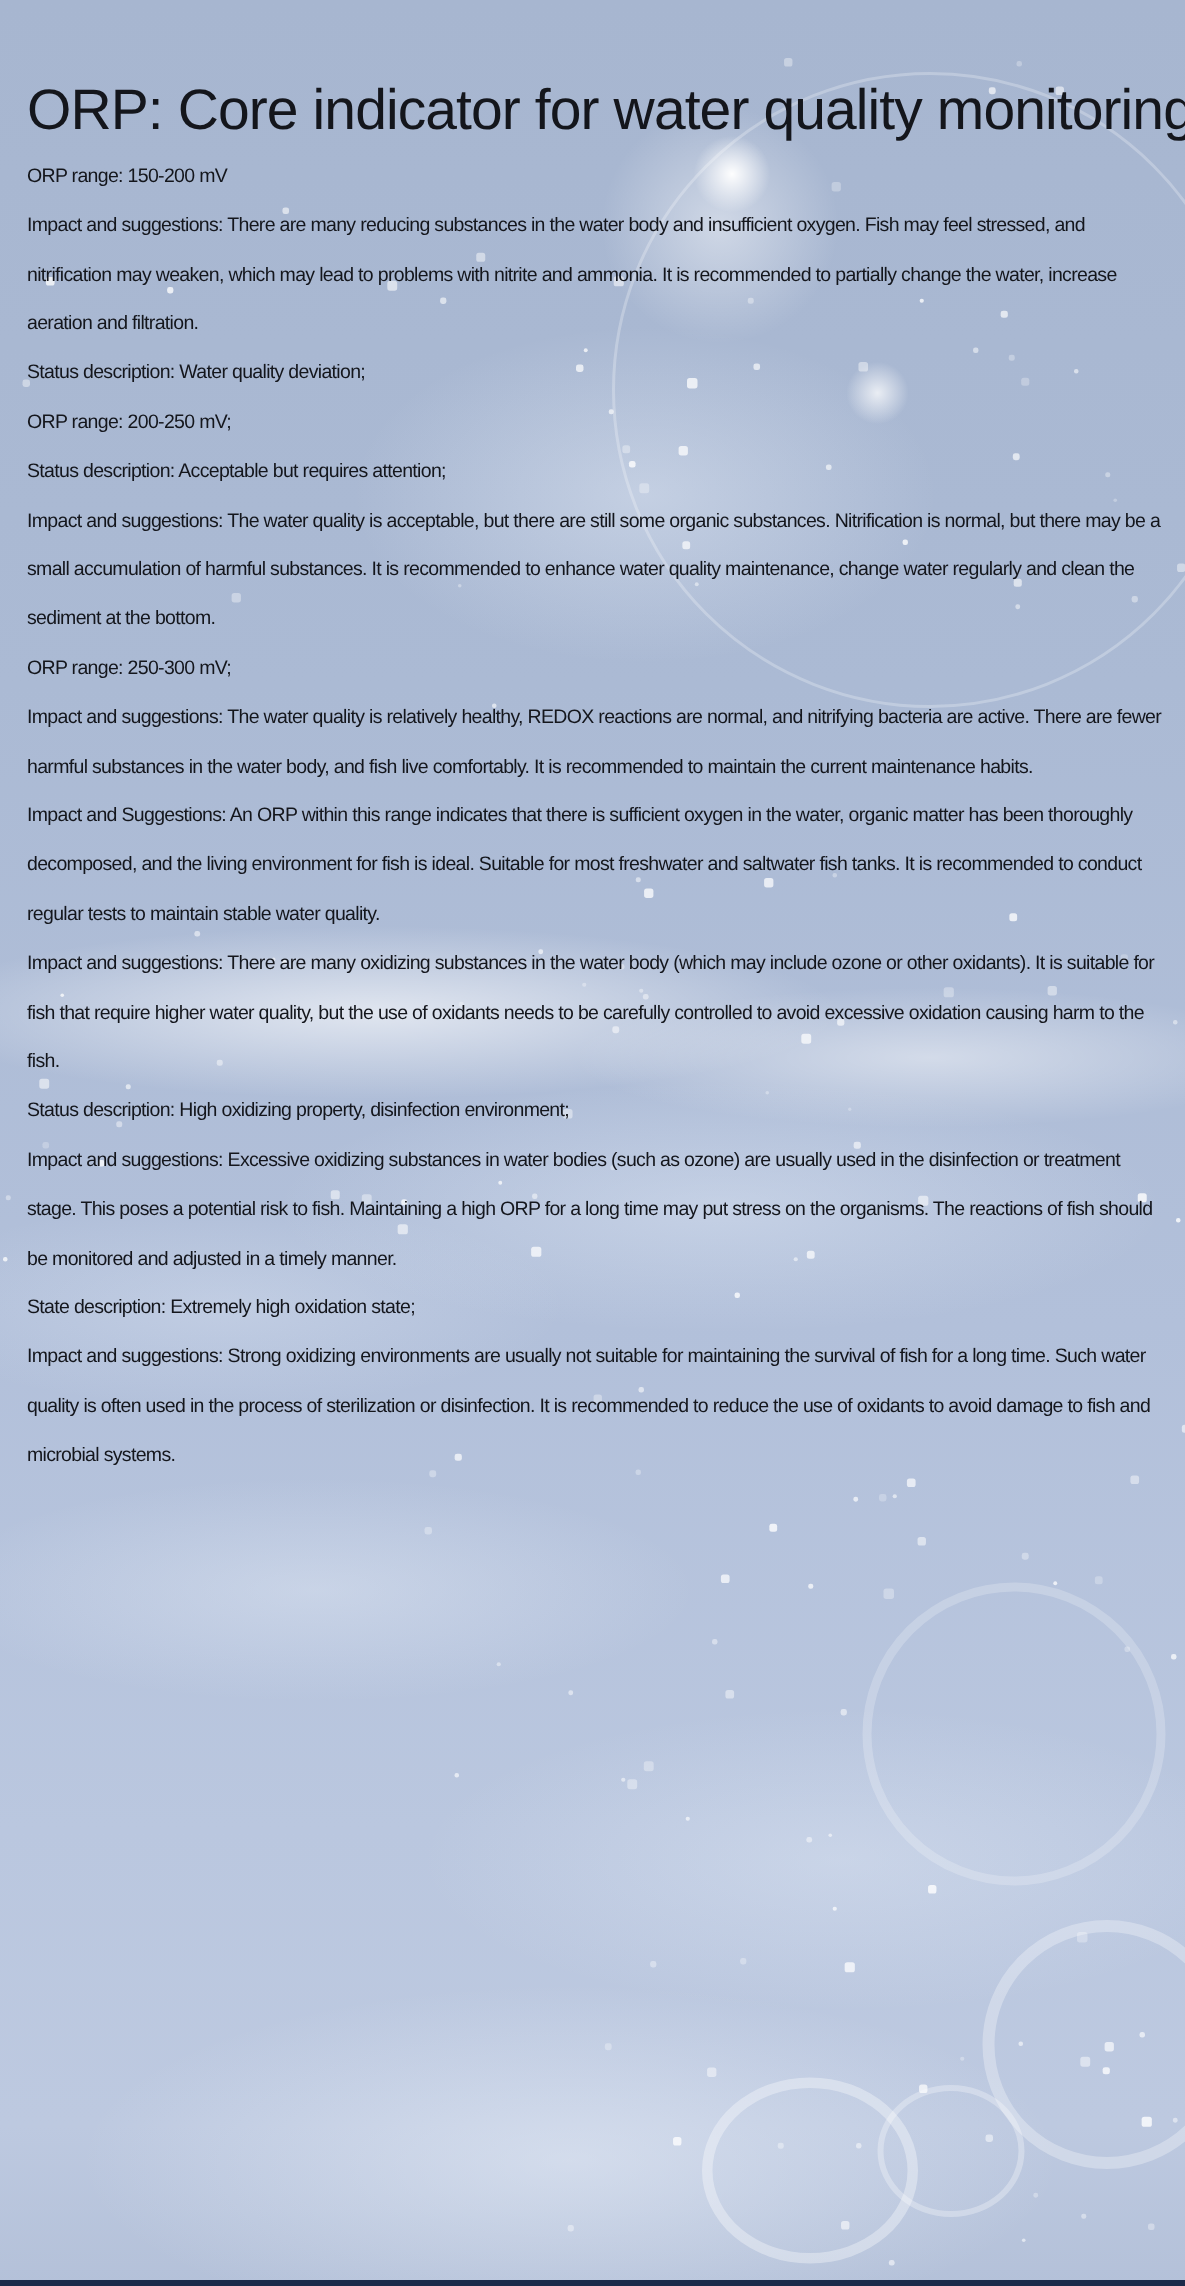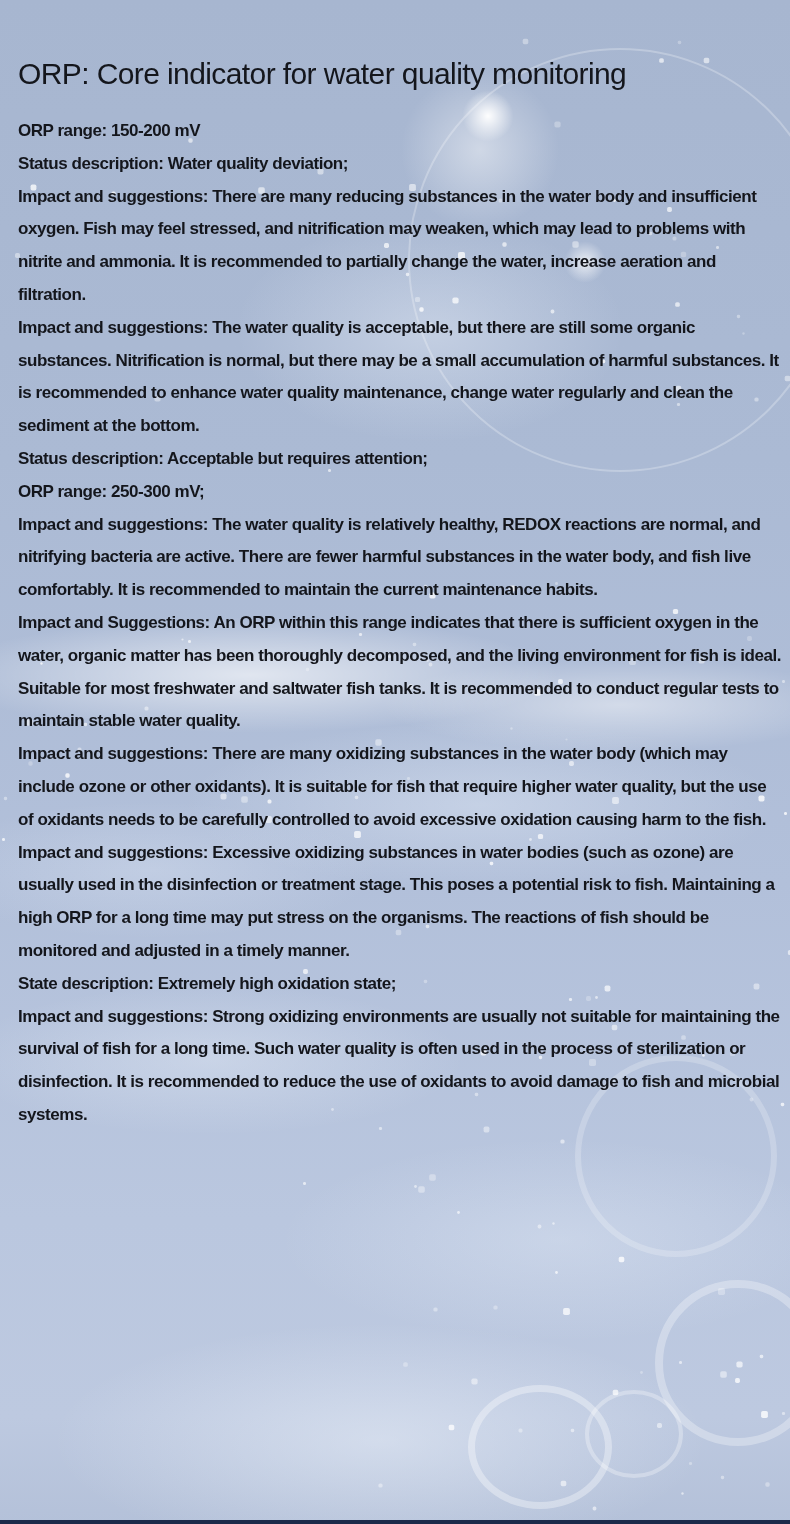--- a/index.html
+++ b/index.html
@@ -41,30 +41,30 @@
   }
   .dotlayer{position:absolute;top:0;left:0;width:1px;height:1px;border-radius:50%;background:transparent;pointer-events:none;}
   .bottom-edge{
     position:absolute;left:0;bottom:0;width:790px;height:4px;
   }
   .content{
     position:absolute;top:0;left:18px;width:764px;
     color:var(--text-color,#14161c);
   }
   h1.title{
-    margin:52px 0 19px 0;
-    font-size:30px;line-height:44px;font-weight:500;
+    margin:52px 0 5px 0;
+    font-size:38px;line-height:44px;font-weight:500;
     letter-spacing:-0.6px;
     white-space:nowrap;
   }
   .section p{
     margin:0;
-    font-size:17px;line-height:32.8px;
+    font-size:13px;line-height:32.8px;
     letter-spacing:-0.45px;
-    font-weight:700;
+    font-weight:400;
   }
 </style>
 </head>
 <body style="--text-color: #14161c; background: rgb(170, 185, 211);">
 
 <div class="page">
   <div class="bg"></div>
 
   <div class="ring" style="left:408px;top:48px;width:420px;height:420px;border-color:rgba(255,255,255,0.26);"></div>
   <div class="ring" style="left:575px;top:1055px;width:190px;height:190px;border-width:6px;border-color:rgba(255,255,255,0.22);"></div>
@@ -74,38 +74,40 @@
 
   <div class="dotlayer" id="bubble-dots" style="box-shadow: rgba(255, 255, 255, 0.37) 525px 41px 0px 2.3px, rgba(255, 255, 255, 0.29) 557px 124px 0px 2.6px, rgba(255, 255, 255, 0.44) 787px 378px 0px 2.3px, rgba(255, 255, 255, 0.79) 421px 309px 0px 1.7px, rgba(255, 255, 255, 0.5) 650px 233px 0px 1.3px, rgba(255, 255, 255, 0.48) 678px 404px 0px 1.1px, rgba(255, 255, 255, 0.4) 756px 399px 0px 1.6px, rgba(255, 255, 255, 0.67) 669px 209px 0px 1.9px, rgba(255, 255, 255, 0.28) 679px 42px 0px 1.3px, rgba(255, 255, 255, 0.44) 575px 244px 0px 2.7px, rgba(255, 255, 255, 0.31) 674px 238px 0px 1.5px, rgba(255, 255, 255, 0.29) 743px 333px 0px 0.7px, rgba(255, 255, 255, 0.71) 386px 245px 0px 2px, rgba(255, 255, 255, 0.55) 412px 187px 0px 2.9px, rgba(255, 255, 255, 0.65) 407px 274px 0px 1.2px, rgba(255, 255, 255, 0.37) 738px 316px 0px 1.2px, rgba(255, 255, 255, 0.61) 552px 311px 0px 1.4px, rgba(255, 255, 255, 0.49) 464px 389px 0px 0.8px, rgba(255, 255, 255, 0.55) 717px 247px 0px 1px, rgba(255, 255, 255, 0.37) 500px 200px 0px 1.5px, rgba(255, 255, 255, 0.74) 390px 233px 0px 0.8px, rgba(255, 255, 255, 0.65) 661px 60px 0px 1.8px, rgba(255, 255, 255, 0.32) 429px 325px 0px 2.8px, rgba(255, 255, 255, 0.67) 457px 363px 0px 2.1px, rgba(255, 255, 255, 0.57) 706px 60px 0px 2.3px, rgba(255, 255, 255, 0.77) 614px 200px 0px 0.9px, rgba(255, 255, 255, 0.28) 683px 254px 0px 2.2px, rgba(255, 255, 255, 0.35) 417px 299px 0px 2.1px, rgba(255, 255, 255, 0.65) 677px 304px 0px 1.8px, rgba(255, 255, 255, 0.75) 461px 255px 0px 3px, rgba(255, 255, 255, 0.59) 678px 388px 0px 2.2px, rgba(255, 255, 255, 0.63) 504px 244px 0px 1.7px, rgba(255, 255, 255, 0.78) 603px 361px 0px 1.3px, rgba(255, 255, 255, 0.72) 455px 300px 0px 2.6px, rgba(255, 255, 255, 0.38) 157px 398px 0px 2.6px, rgba(255, 255, 255, 0.35) 306px 390px 0px 0.7px, rgba(255, 255, 255, 0.59) 190px 140px 0px 1.7px, rgba(255, 255, 255, 0.59) 295px 200px 0px 1.6px, rgba(255, 255, 255, 0.42) 17px 255px 0px 2px, rgba(255, 255, 255, 0.77) 113px 193px 0px 1.6px, rgba(255, 255, 255, 0.58) 261px 190px 0px 2.8px, rgba(255, 255, 255, 0.76) 33px 187px 0px 2.4px, rgba(255, 255, 255, 0.48) 320px 171px 0px 2.5px, rgba(255, 255, 255, 0.61) 329px 470px 0px 1px, rgba(255, 255, 255, 0.76) 675px 611px 0px 2.1px, rgba(255, 255, 255, 0.75) 3px 839px 0px 1px, rgba(255, 255, 255, 0.52) 530px 839px 0px 0.9px, rgba(255, 255, 255, 0.33) 408px 778px 0px 1.1px, rgba(255, 255, 255, 0.74) 269px 801px 0px 1.5px, rgba(255, 255, 255, 0.46) 783px 681px 0px 1px, rgba(255, 255, 255, 0.44) 378px 742px 0px 2.7px, rgba(255, 255, 255, 0.75) 432px 595px 0px 2.6px, rgba(255, 255, 255, 0.44) 79px 749px 0px 1.5px, rgba(255, 255, 255, 0.4) 244px 799px 0px 2.8px, rgba(255, 255, 255, 0.34) 556px 583px 0px 1px, rgba(255, 255, 255, 0.33) 632px 661px 0px 2.9px, rgba(255, 255, 255, 0.52) 410px 686px 0px 1.8px, rgba(255, 255, 255, 0.72) 357px 834px 0px 2.9px, rgba(255, 255, 255, 0.59) 571px 763px 0px 1.9px, rgba(255, 255, 255, 0.72) 512px 588px 0px 2.6px, rgba(255, 255, 255, 0.25) 30px 763px 0px 1.7px, rgba(255, 255, 255, 0.44) 701px 660px 0px 2.6px, rgba(255, 255, 255, 0.53) 131px 622px 0px 1.4px, rgba(255, 255, 255, 0.46) 146px 708px 0px 1.5px, rgba(255, 255, 255, 0.55) 182px 639px 0px 0.6px, rgba(255, 255, 255, 0.6) 85px 724px 0px 1.2px, rgba(255, 255, 255, 0.55) 615px 800px 0px 2.9px, rgba(255, 255, 255, 0.28) 566px 739px 0px 0.6px, rgba(255, 255, 255, 0.64) 560px 681px 0px 1.9px, rgba(255, 255, 255, 0.45) 430px 664px 0px 1.4px, rgba(255, 255, 255, 0.73) 333px 788px 0px 0.8px, rgba(255, 255, 255, 0.39) 5px 798px 0px 1.2px, rgba(255, 255, 255, 0.7) 537px 692px 0px 2.8px, rgba(255, 255, 255, 0.5) 425px 586px 0px 1.2px, rgba(255, 255, 255, 0.7) 540px 836px 0px 2.1px, rgba(255, 255, 255, 0.34) 389px 656px 0px 0.9px, rgba(255, 255, 255, 0.4) 427px 660px 0px 0.9px, rgba(255, 255, 255, 0.29) 307px 669px 0px 1.2px, rgba(255, 255, 255, 0.78) 67px 775px 0px 1.7px, rgba(255, 255, 255, 0.75) 41px 663px 0px 0.7px, rgba(255, 255, 255, 0.64) 360px 634px 0px 1.1px, rgba(255, 255, 255, 0.68) 189px 641px 0px 1px, rgba(255, 255, 255, 0.49) 356px 797px 0px 1.3px, rgba(255, 255, 255, 0.79) 785px 813px 0px 1px, rgba(255, 255, 255, 0.25) 749px 638px 0px 1.9px, rgba(255, 255, 255, 0.77) 491px 863px 0px 1.3px, rgba(255, 255, 255, 0.33) 511px 728px 0px 0.7px, rgba(255, 255, 255, 0.55) 29px 722px 0px 2.8px, rgba(255, 255, 255, 0.52) 223px 796px 0px 2.5px, rgba(255, 255, 255, 0.79) 761px 798px 0px 2.5px, rgba(255, 255, 255, 0.4) 414px 644px 0px 1.3px, rgba(255, 255, 255, 0.57) 268px 819px 0px 2.9px, rgba(255, 255, 255, 0.32) 495px 1307px 0px 1.6px, rgba(255, 255, 255, 0.63) 304px 1183px 0px 1px, rgba(255, 255, 255, 0.27) 732px 1053px 0px 2.1px, rgba(255, 255, 255, 0.32) 592px 1062px 0px 3px, rgba(255, 255, 255, 0.45) 756px 986px 0px 2.4px, rgba(255, 255, 255, 0.3) 721px 1291px 0px 3px, rgba(255, 255, 255, 0.67) 570px 999px 0px 1.1px, rgba(255, 255, 255, 0.38) 435px 1309px 0px 1.6px, rgba(255, 255, 255, 0.7) 483px 1052px 0px 2.4px, rgba(255, 255, 255, 0.63) 458px 1212px 0px 0.9px, rgba(255, 255, 255, 0.79) 621px 1259px 0px 2.3px, rgba(255, 255, 255, 0.53) 415px 1186px 0px 0.9px, rgba(255, 255, 255, 0.43) 332px 1109px 0px 0.9px, rgba(255, 255, 255, 0.33) 285px 1020px 0px 2px, rgba(255, 255, 255, 0.72) 782px 1104px 0px 1.3px, rgba(255, 255, 255, 0.31) 751px 1099px 0px 1.4px, rgba(255, 255, 255, 0.79) 515px 1018px 0px 2.1px, rgba(255, 255, 255, 0.34) 288px 982px 0px 1.8px, rgba(255, 255, 255, 0.54) 562px 1141px 0px 1.6px, rgba(255, 255, 255, 0.31) 425px 981px 0px 1.3px, rgba(255, 255, 255, 0.48) 539px 1226px 0px 1.4px, rgba(255, 255, 255, 0.73) 566px 1311px 0px 2.9px, rgba(255, 255, 255, 0.69) 305px 971px 0px 1.9px, rgba(255, 255, 255, 0.45) 486px 1129px 0px 2.4px, rgba(255, 255, 255, 0.75) 703px 1055px 0px 0.8px, rgba(255, 255, 255, 0.43) 476px 1094px 0px 1.3px, rgba(255, 255, 255, 0.58) 790px 952px 0px 2.1px, rgba(255, 255, 255, 0.25) 588px 998px 0px 2px, rgba(255, 255, 255, 0.57) 596px 997px 0px 0.9px, rgba(255, 255, 255, 0.34) 432px 1177px 0px 2.8px, rgba(255, 255, 255, 0.57) 427px 926px 0px 1.3px, rgba(255, 255, 255, 0.56) 553px 1223px 0px 0.7px, rgba(255, 255, 255, 0.35) 683px 1037px 0px 1.8px, rgba(255, 255, 255, 0.34) 398px 932px 0px 2.3px, rgba(255, 255, 255, 0.7) 556px 1272px 0px 0.9px, rgba(255, 255, 255, 0.38) 421px 1189px 0px 2.8px, rgba(255, 255, 255, 0.68) 607px 988px 0px 2.4px, rgba(255, 255, 255, 0.71) 540px 1057px 0px 1.2px, rgba(255, 255, 255, 0.53) 614px 1027px 0px 2.3px, rgba(255, 255, 255, 0.51) 380px 1128px 0px 1.1px, rgba(255, 255, 255, 0.76) 737px 1380px 0px 1.9px, rgba(255, 255, 255, 0.79) 764px 1414px 0px 2.9px, rgba(255, 255, 255, 0.41) 380px 1485px 0px 1.6px, rgba(255, 255, 255, 0.75) 451px 1427px 0px 2.3px, rgba(255, 255, 255, 0.35) 767px 1484px 0px 1.7px, rgba(255, 255, 255, 0.47) 783px 1413px 0px 1.1px, rgba(255, 255, 255, 0.31) 641px 1372px 0px 0.9px, rgba(255, 255, 255, 0.5) 659px 1425px 0px 2px, rgba(255, 255, 255, 0.59) 680px 1362px 0px 1px, rgba(255, 255, 255, 0.48) 474px 1381px 0px 2.6px, rgba(255, 255, 255, 0.56) 594px 1508px 0px 1.4px, rgba(255, 255, 255, 0.58) 563px 1483px 0px 2.3px, rgba(255, 255, 255, 0.38) 520px 1430px 0px 1.5px, rgba(255, 255, 255, 0.32) 690px 1463px 0px 1.1px, rgba(255, 255, 255, 0.66) 739px 1364px 0px 2.6px, rgba(255, 255, 255, 0.7) 615px 1392px 0px 2.3px, rgba(255, 255, 255, 0.48) 723px 1374px 0px 2.8px, rgba(255, 255, 255, 0.31) 405px 1364px 0px 1.8px, rgba(255, 255, 255, 0.41) 722px 1477px 0px 1.2px, rgba(255, 255, 255, 0.49) 572px 1430px 0px 1.3px, rgba(255, 255, 255, 0.58) 682px 1493px 0px 0.7px, rgba(255, 255, 255, 0.63) 761px 1356px 0px 1.3px;"></div>
 
   <div class="bottom-edge" style="background: rgb(28, 42, 74);"></div>
 
   <div class="content">
     <h1 class="title">ORP: Core indicator for water quality monitoring</h1>
     <div id="sections">
         <div class="section">
           <p>ORP range: 150-200 mV</p>
+          <p>Impact and suggestions: There are many reducing substances in the water body and insufficient oxygen. Fish may feel stressed, and nitrification may weaken, which may lead to problems with nitrite and ammonia. It is recommended to partially change the water, increase aeration and filtration.</p>
           <p>Status description: Water quality deviation;</p>
-          <p>Impact and suggestions: There are many reducing substances in the water body and insufficient oxygen. Fish may feel stressed, and nitrification may weaken, which may lead to problems with nitrite and ammonia. It is recommended to partially change the water, increase aeration and filtration.</p>
         </div>
         <div class="section">
+          <p>ORP range: 200-250 mV;</p>
+          <p>Status description: Acceptable but requires attention;</p>
           <p>Impact and suggestions: The water quality is acceptable, but there are still some organic substances. Nitrification is normal, but there may be a small accumulation of harmful substances. It is recommended to enhance water quality maintenance, change water regularly and clean the sediment at the bottom.</p>
-          <p>Status description: Acceptable but requires attention;</p>
         </div>
         <div class="section">
           <p>ORP range: 250-300 mV;</p>
           <p>Impact and suggestions: The water quality is relatively healthy, REDOX reactions are normal, and nitrifying bacteria are active. There are fewer harmful substances in the water body, and fish live comfortably. It is recommended to maintain the current maintenance habits.</p>
         </div>
         <div class="section">
           <p>Impact and Suggestions: An ORP within this range indicates that there is sufficient oxygen in the water, organic matter has been thoroughly decomposed, and the living environment for fish is ideal. Suitable for most freshwater and saltwater fish tanks. It is recommended to conduct regular tests to maintain stable water quality.</p>
         </div>
         <div class="section">
           <p>Impact and suggestions: There are many oxidizing substances in the water body (which may include ozone or other oxidants). It is suitable for fish that require higher water quality, but the use of oxidants needs to be carefully controlled to avoid excessive oxidation causing harm to the fish.</p>
         </div>
         <div class="section">
+          <p>Status description: High oxidizing property, disinfection environment;</p>
           <p>Impact and suggestions: Excessive oxidizing substances in water bodies (such as ozone) are usually used in the disinfection or treatment stage. This poses a potential risk to fish. Maintaining a high ORP for a long time may put stress on the organisms. The reactions of fish should be monitored and adjusted in a timely manner.</p>
         </div>
         <div class="section">
           <p>State description: Extremely high oxidation state;</p>
           <p>Impact and suggestions: Strong oxidizing environments are usually not suitable for maintaining the survival of fish for a long time. Such water quality is often used in the process of sterilization or disinfection. It is recommended to reduce the use of oxidants to avoid damage to fish and microbial systems.</p>
         </div>
       </div>
   </div>
 </div>
 

